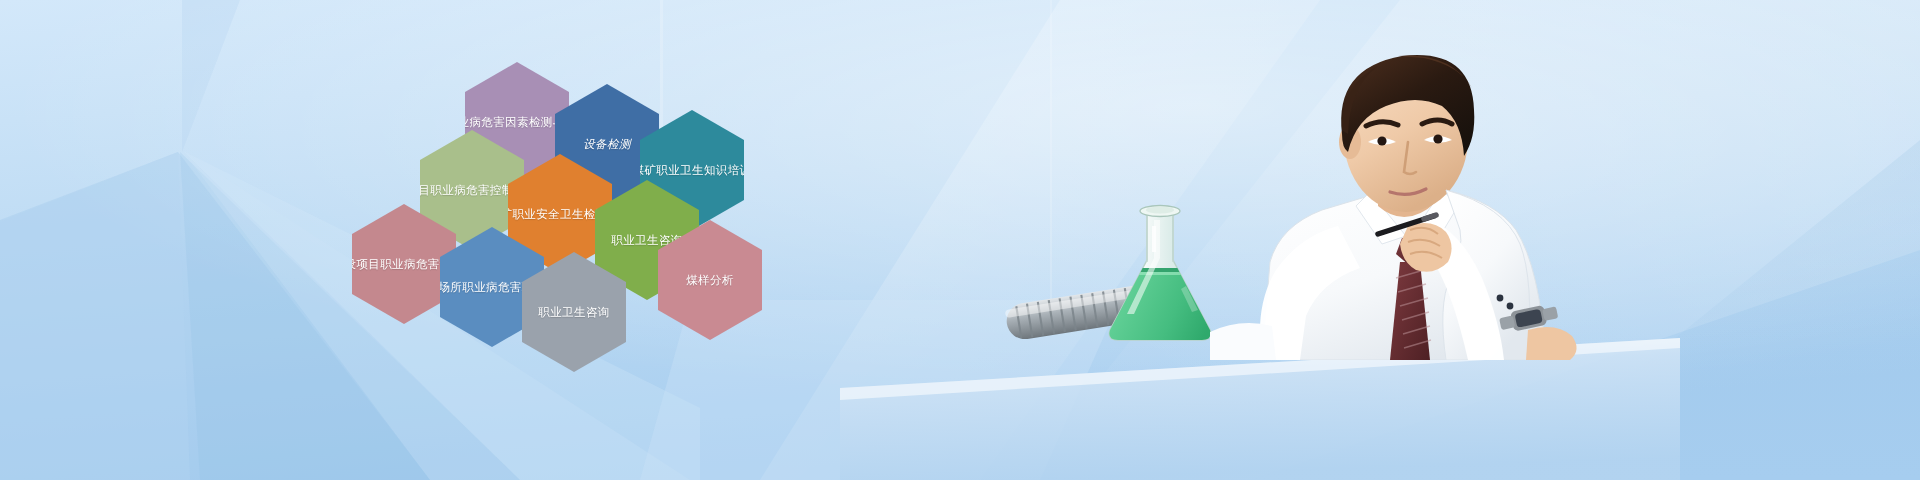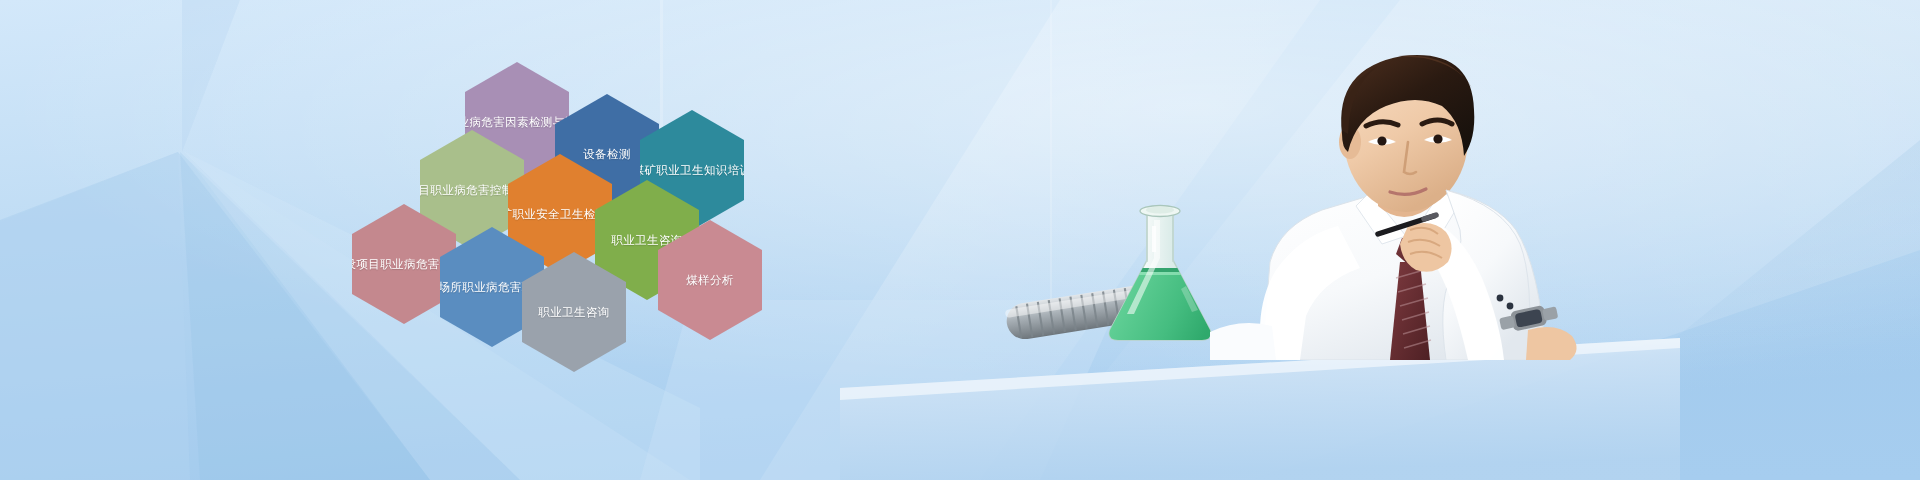--- a/index.html
+++ b/index.html
@@ -114,21 +114,21 @@
 
     <rect x="0" y="0" width="1920" height="480" fill="url(#glow)"></rect>
   </svg>
 
   <div id="hex-cluster">
 
     <div class="hex" style="left: 125px; top: 0px; background: rgb(168, 143, 181);">
       <span class="lbl">职业病危害因素检测与评价</span>
     </div>
 
-    <div class="hex" style="left: 215px; top: 32px; background: rgb(63, 110, 165);">
+    <div class="hex" style="left: 215px; top: 22px; background: rgb(63, 110, 165); font-style: italic;">
       <span class="lbl">设备检测</span>
     </div>
 
     <div class="hex" style="left: 300px; top: 48px; background: rgb(45, 138, 156);">
       <span class="lbl">煤矿职业卫生知识培训</span>
     </div>
 
     <div class="hex" style="left: 80px; top: 68px; background: rgb(169, 191, 139);">
       <span class="lbl">建设项目职业病危害控制效果评价</span>
     </div>

